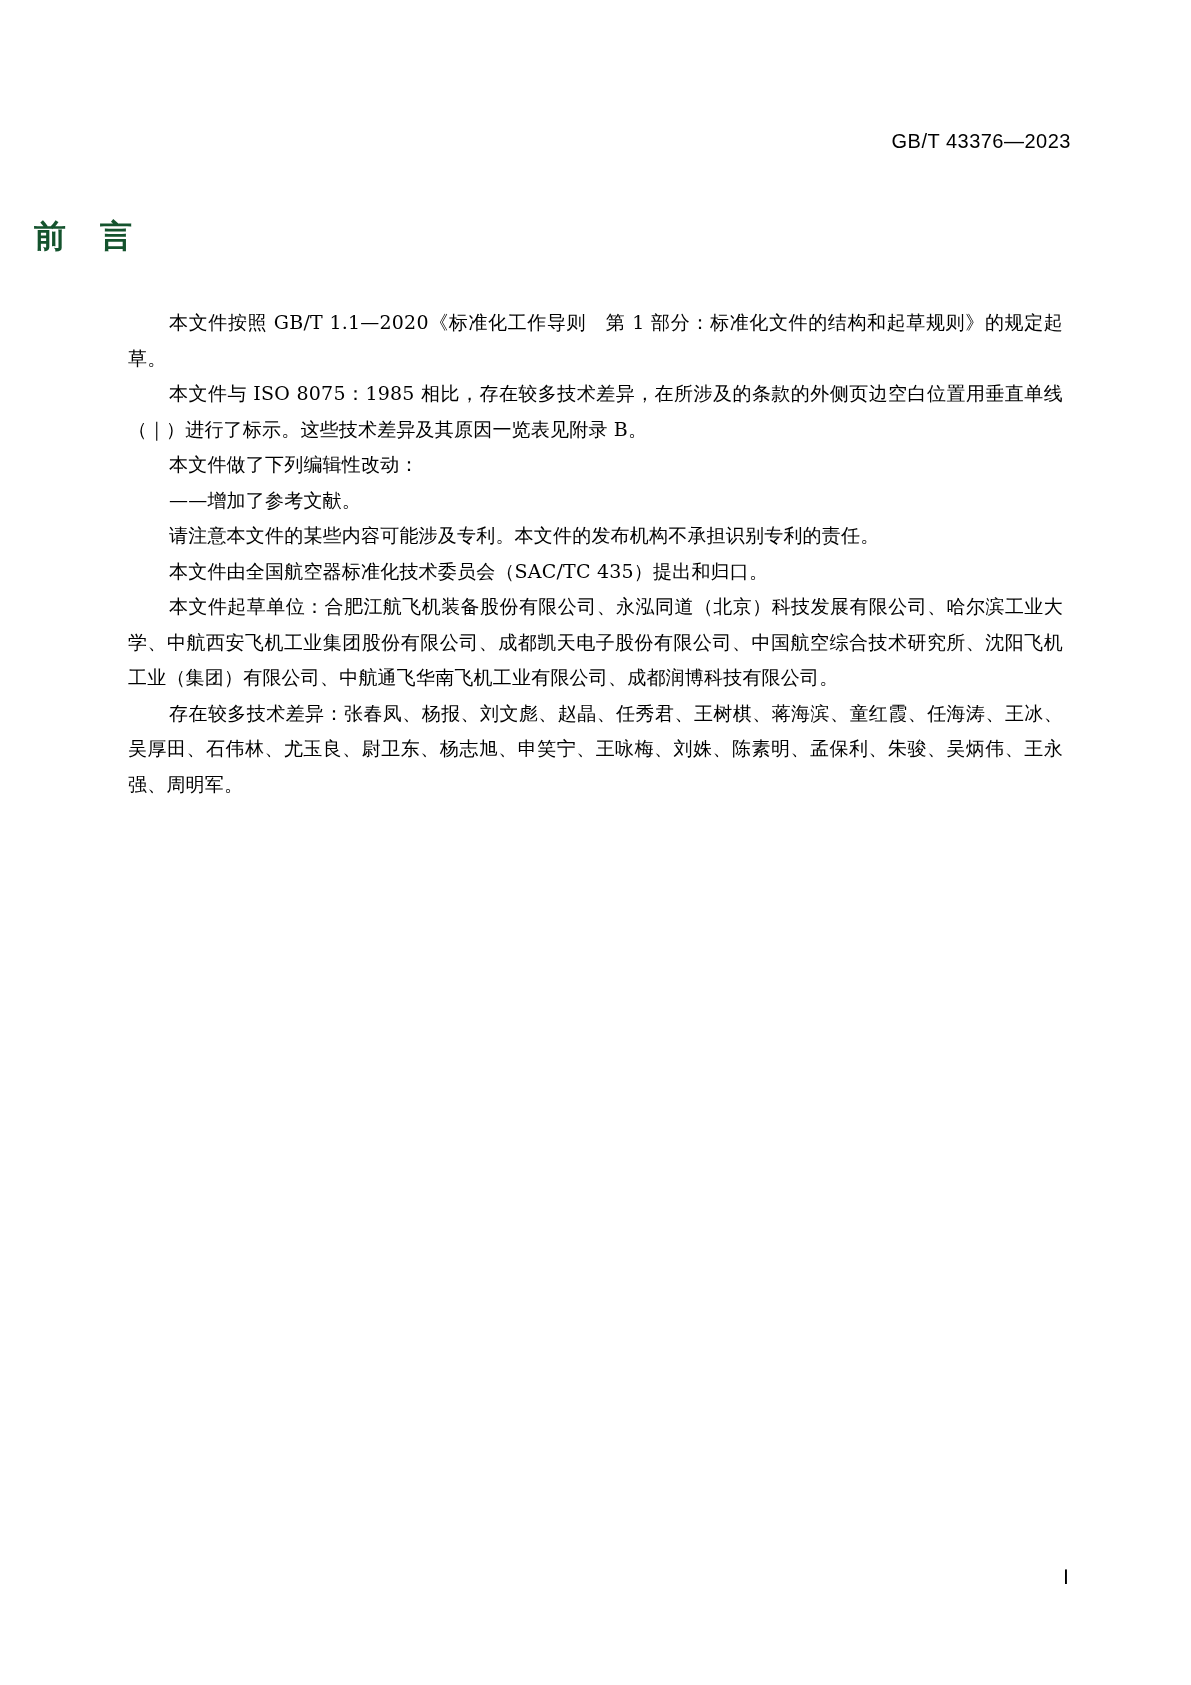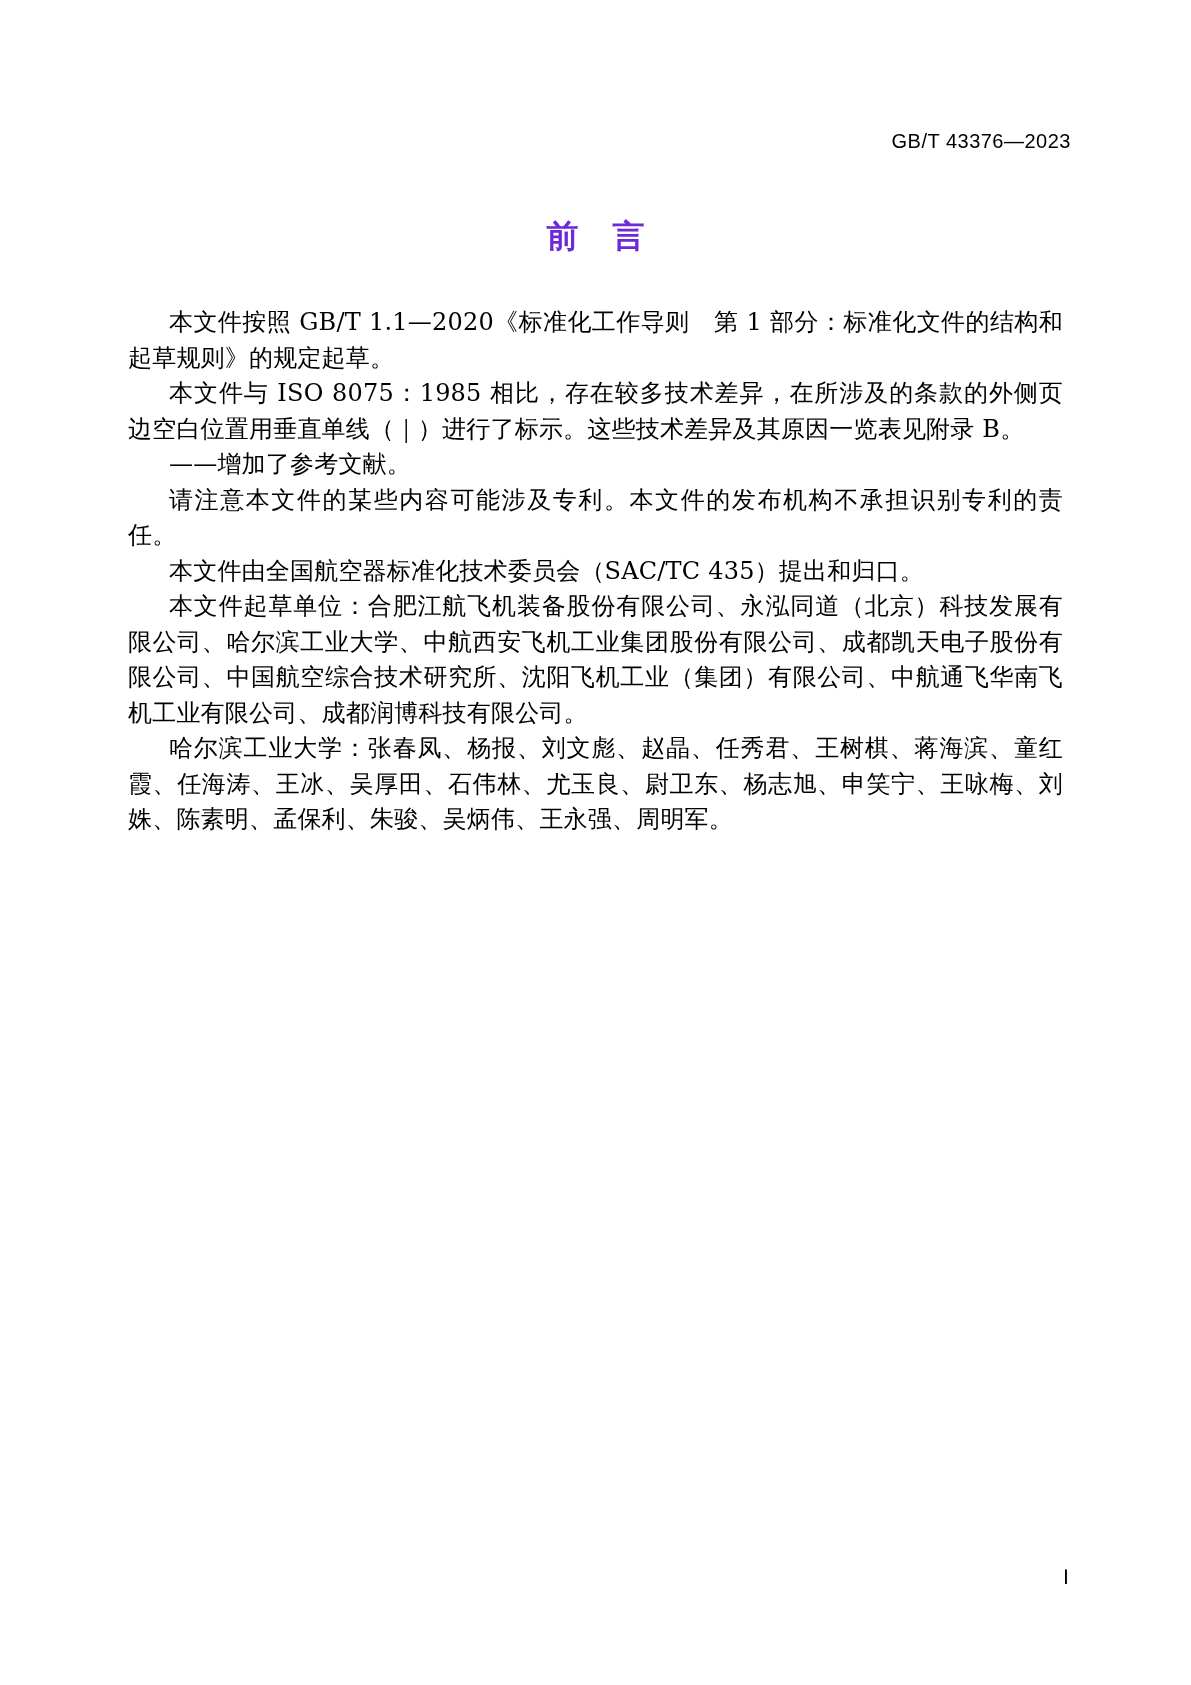--- a/index.html
+++ b/index.html
@@ -28,37 +28,36 @@
     font-size: 20px;
     letter-spacing: 0.5px;
     color: #000;
     white-space: nowrap;
   }
   .doc-title {
     position: absolute;
     top: 215px;
     left: 0;
     width: 1191px;
-    text-align: center;
     font-family: "DejaVu Serif", serif;
     font-weight: bold;
     font-size: 32px;
     letter-spacing: 34px;
     text-indent: 34px;
-    color: #6d28d9;
+    color: #14532d;
   }
   .body-block {
     position: absolute;
     top: 305px;
     left: 128px;
     width: 935px;
   }
   .para {
     font-family: "DejaVu Serif", serif;
-    font-size: 24px;
+    font-size: 19px;
     line-height: 35.5px;
     text-align: justify;
     text-justify: inter-ideograph;
     margin: 0;
     letter-spacing: 0.2px;
   }
   .indent {
     text-indent: 41px;
   }
   .dash {
@@ -78,22 +77,23 @@
 
 <div class="page">
 
   <div class="header">GB/T 43376—2023</div>
 
   <div class="doc-title">前言</div>
 
   <div class="body-block">
     <p class="para indent">本文件按照 GB/T 1.1—2020《标准化工作导则　第 1 部分：标准化文件的结构和起草规则》的规定起草。</p>
     <p class="para indent">本文件与 ISO 8075：1985 相比，存在较多技术差异，在所涉及的条款的外侧页边空白位置用垂直单线（｜）进行了标示。这些技术差异及其原因一览表见附录 B。</p>
+    <p class="para indent">本文件做了下列编辑性改动：</p>
     <p class="para dash">——增加了参考文献。</p>
     <p class="para indent">请注意本文件的某些内容可能涉及专利。本文件的发布机构不承担识别专利的责任。</p>
     <p class="para indent">本文件由全国航空器标准化技术委员会（SAC/TC 435）提出和归口。</p>
     <p class="para indent">本文件起草单位：合肥江航飞机装备股份有限公司、永泓同道（北京）科技发展有限公司、哈尔滨工业大学、中航西安飞机工业集团股份有限公司、成都凯天电子股份有限公司、中国航空综合技术研究所、沈阳飞机工业（集团）有限公司、中航通飞华南飞机工业有限公司、成都润博科技有限公司。</p>
-    <p class="para indent">哈尔滨工业大学：张春凤、杨报、刘文彪、赵晶、任秀君、王树棋、蒋海滨、童红霞、任海涛、王冰、吴厚田、石伟林、尤玉良、尉卫东、杨志旭、申笑宁、王咏梅、刘姝、陈素明、孟保利、朱骏、吴炳伟、王永强、周明军。</p>
+    <p class="para indent">存在较多技术差异：张春凤、杨报、刘文彪、赵晶、任秀君、王树棋、蒋海滨、童红霞、任海涛、王冰、吴厚田、石伟林、尤玉良、尉卫东、杨志旭、申笑宁、王咏梅、刘姝、陈素明、孟保利、朱骏、吴炳伟、王永强、周明军。</p>
   </div>
 
   <div class="footer-page">Ⅰ</div>
 
 </div>
 
 </body></html>

